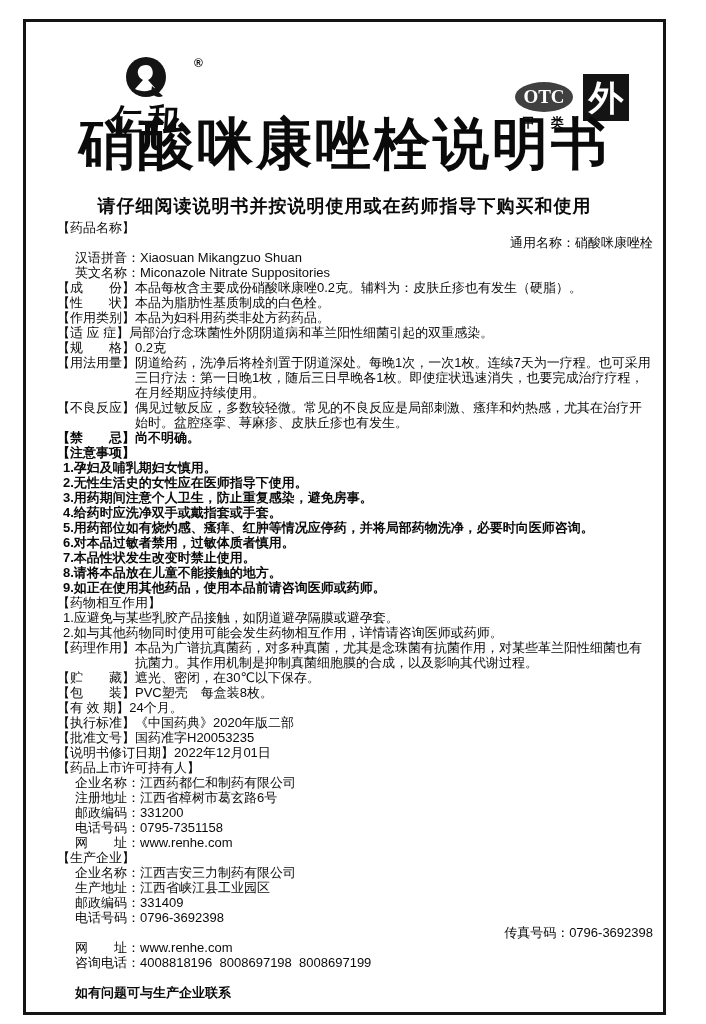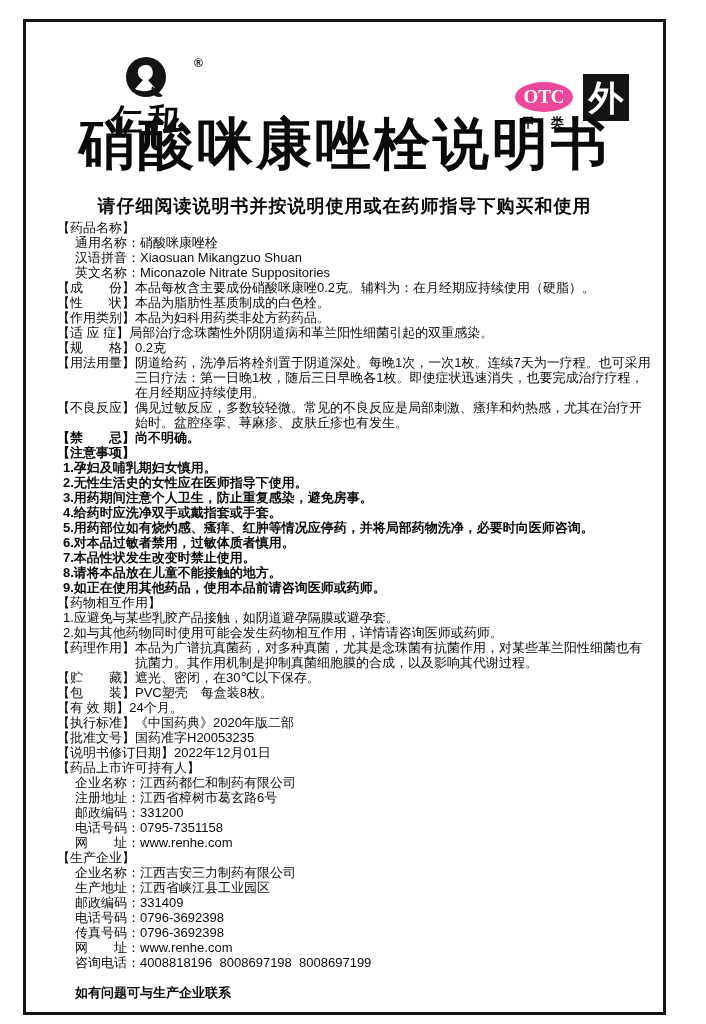--- a/index.html
+++ b/index.html
@@ -8,21 +8,21 @@
   .frame{position:absolute;left:23px;top:19px;width:643px;height:996px;border:3px solid #141414;box-sizing:border-box;}
 
   
   .logo{position:absolute;left:66px;top:34px;width:110px;text-align:center;}
   .logo-icon{display:block;margin:0 auto;width:44px;height:46px;}
   .reg-mark{position:absolute;left:102px;top:0px;font-size:12px;font-weight:bold;}
   .brand-name{font-family:"Liberation Serif","DejaVu Serif",serif;font-weight:bold;
               font-size:32px;letter-spacing:4px;line-height:32px;margin-top:2px;transform:skewX(-4deg);}
   .badges{position:absolute;right:34px;top:52px;display:flex;align-items:flex-start;}
   .otc-wrap{text-align:center;margin-right:10px;margin-top:8px;}
-  .otc-oval{width:58px;height:30px;background:#ec4899;border-radius:50%;color:#fff;
+  .otc-oval{width:58px;height:30px;background:#404040;border-radius:50%;color:#fff;
             font-family:"Liberation Serif","DejaVu Serif",serif;font-weight:bold;font-size:19px;
             line-height:30px;text-align:center;}
   .otc-class{font-size:13px;font-weight:bold;letter-spacing:6px;margin-top:2px;margin-left:4px;}
   .ext-box{width:46px;height:47px;background:#141414;color:#fff;font-weight:bold;
            font-size:35px;line-height:47px;text-align:center;}
   .title{position:absolute;left:0;top:92px;width:100%;text-align:center;
          font-family:"Liberation Serif","DejaVu Serif",serif;font-weight:bold;
          font-size:56px;letter-spacing:3px;line-height:60px;}
   .subtitle{position:absolute;left:0;top:172px;width:100%;text-align:center;
             font-size:18px;font-weight:bold;letter-spacing:1px;}
@@ -56,24 +56,24 @@
         <div class="otc-class">甲 类</div>
       </div>
       <div class="ext-box">外</div>
     </div>
 
     <div class="title">硝酸咪康唑栓说明书</div>
     <div class="subtitle">请仔细阅读说明书并按说明使用或在药师指导下购买和使用</div>
 
     <div class="docbody">
         <div class="row"><span class="lbl">【药品名称】</span><span class="txt"></span></div>
-        <div class="row" style="padding-left: 18px;"><span class="txt">通用名称：硝酸咪康唑栓</span></div>
+        <div class="row" style="padding-left: 18px; text-align: right;"><span class="txt">通用名称：硝酸咪康唑栓</span></div>
         <div class="row" style="padding-left: 18px;"><span class="txt">汉语拼音：Xiaosuan Mikangzuo Shuan</span></div>
         <div class="row" style="padding-left: 18px;"><span class="txt">英文名称：Miconazole Nitrate Suppositories</span></div>
-        <div class="row"><span class="lbl">【成　　份】</span><span class="txt">本品每枚含主要成份硝酸咪康唑0.2克。辅料为：在月经期应持续使用（硬脂）。</span></div>
+        <div class="row"><span class="lbl">【成　　份】</span><span class="txt">本品每枚含主要成份硝酸咪康唑0.2克。辅料为：皮肤丘疹也有发生（硬脂）。</span></div>
         <div class="row"><span class="lbl">【性　　状】</span><span class="txt">本品为脂肪性基质制成的白色栓。</span></div>
         <div class="row"><span class="lbl">【作用类别】</span><span class="txt">本品为妇科用药类非处方药药品。</span></div>
         <div class="row"><span class="lbl">【适 应 症】</span><span class="txt">局部治疗念珠菌性外阴阴道病和革兰阳性细菌引起的双重感染。</span></div>
         <div class="row"><span class="lbl">【规　　格】</span><span class="txt">0.2克</span></div>
         <div class="row"><span class="lbl">【用法用量】</span><span class="txt">阴道给药，洗净后将栓剂置于阴道深处。每晚1次，一次1枚。连续7天为一疗程。也可采用三日疗法：第一日晚1枚，随后三日早晚各1枚。即使症状迅速消失，也要完成治疗疗程，在月经期应持续使用。</span></div>
         <div class="row"><span class="lbl">【不良反应】</span><span class="txt">偶见过敏反应，多数较轻微。常见的不良反应是局部刺激、瘙痒和灼热感，尤其在治疗开始时。盆腔痉挛、荨麻疹、皮肤丘疹也有发生。</span></div>
         <div class="row bold"><span class="lbl">【禁　　忌】</span><span class="txt">尚不明确。</span></div>
         <div class="row bold"><span class="lbl">【注意事项】</span><span class="txt"></span></div>
         <div class="row bold" style="padding-left: 6px;"><span class="txt">1.孕妇及哺乳期妇女慎用。</span></div>
         <div class="row bold" style="padding-left: 6px;"><span class="txt">2.无性生活史的女性应在医师指导下使用。</span></div>
@@ -98,20 +98,20 @@
         <div class="row" style="padding-left: 18px;"><span class="txt">企业名称：江西药都仁和制药有限公司</span></div>
         <div class="row" style="padding-left: 18px;"><span class="txt">注册地址：江西省樟树市葛玄路6号</span></div>
         <div class="row" style="padding-left: 18px;"><span class="txt">邮政编码：331200</span></div>
         <div class="row" style="padding-left: 18px;"><span class="txt">电话号码：0795-7351158</span></div>
         <div class="row" style="padding-left: 18px;"><span class="txt">网　　址：www.renhe.com</span></div>
         <div class="row"><span class="lbl">【生产企业】</span><span class="txt"></span></div>
         <div class="row" style="padding-left: 18px;"><span class="txt">企业名称：江西吉安三力制药有限公司</span></div>
         <div class="row" style="padding-left: 18px;"><span class="txt">生产地址：江西省峡江县工业园区</span></div>
         <div class="row" style="padding-left: 18px;"><span class="txt">邮政编码：331409</span></div>
         <div class="row" style="padding-left: 18px;"><span class="txt">电话号码：0796-3692398</span></div>
-        <div class="row" style="padding-left: 18px;"><span class="txt">传真号码：0796-3692398</span></div>
+        <div class="row" style="padding-left: 18px; text-align: right;"><span class="txt">传真号码：0796-3692398</span></div>
         <div class="row" style="padding-left: 18px;"><span class="txt">网　　址：www.renhe.com</span></div>
         <div class="row" style="padding-left: 18px;"><span class="txt">咨询电话：4008818196  8008697198  8008697199</span></div>
         <div class="row bold" style="padding-left: 18px; margin-top: 15px;"><span class="txt">如有问题可与生产企业联系</span></div>
       </div>
 
   </div>
 </div>
 
 </body></html>

